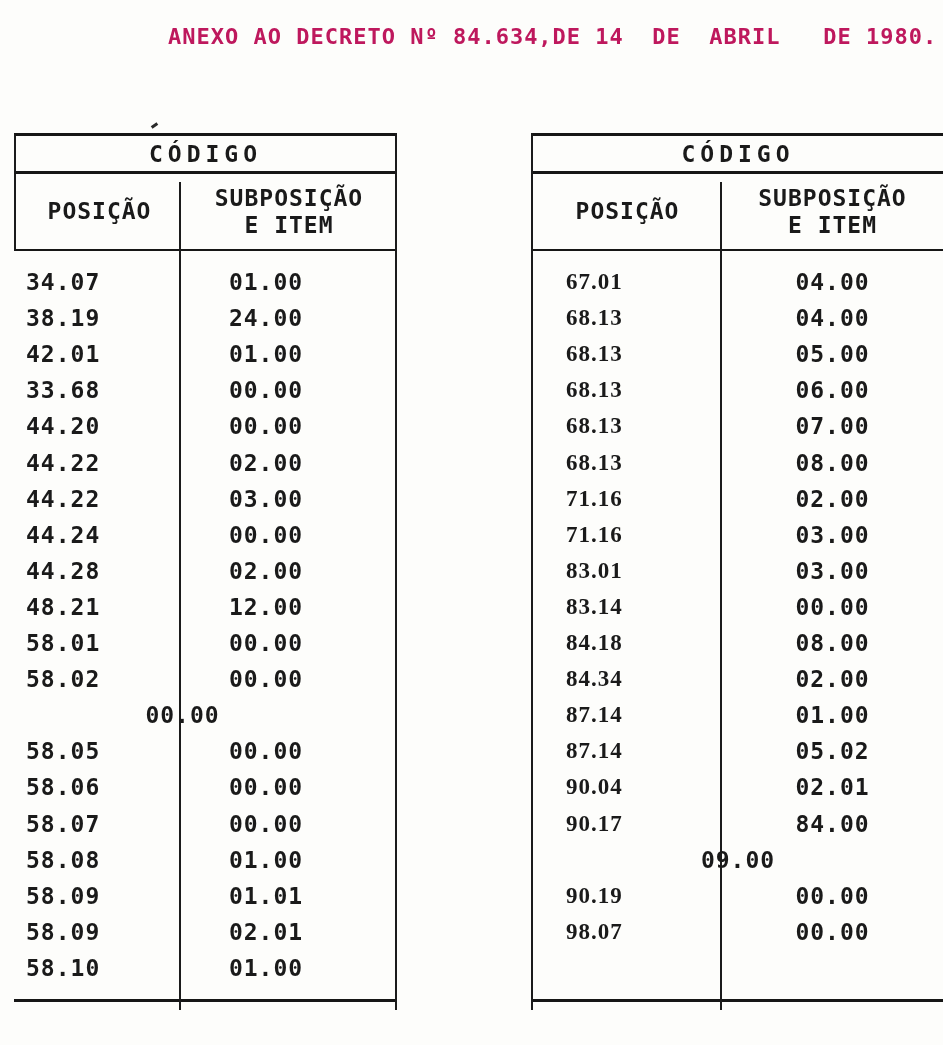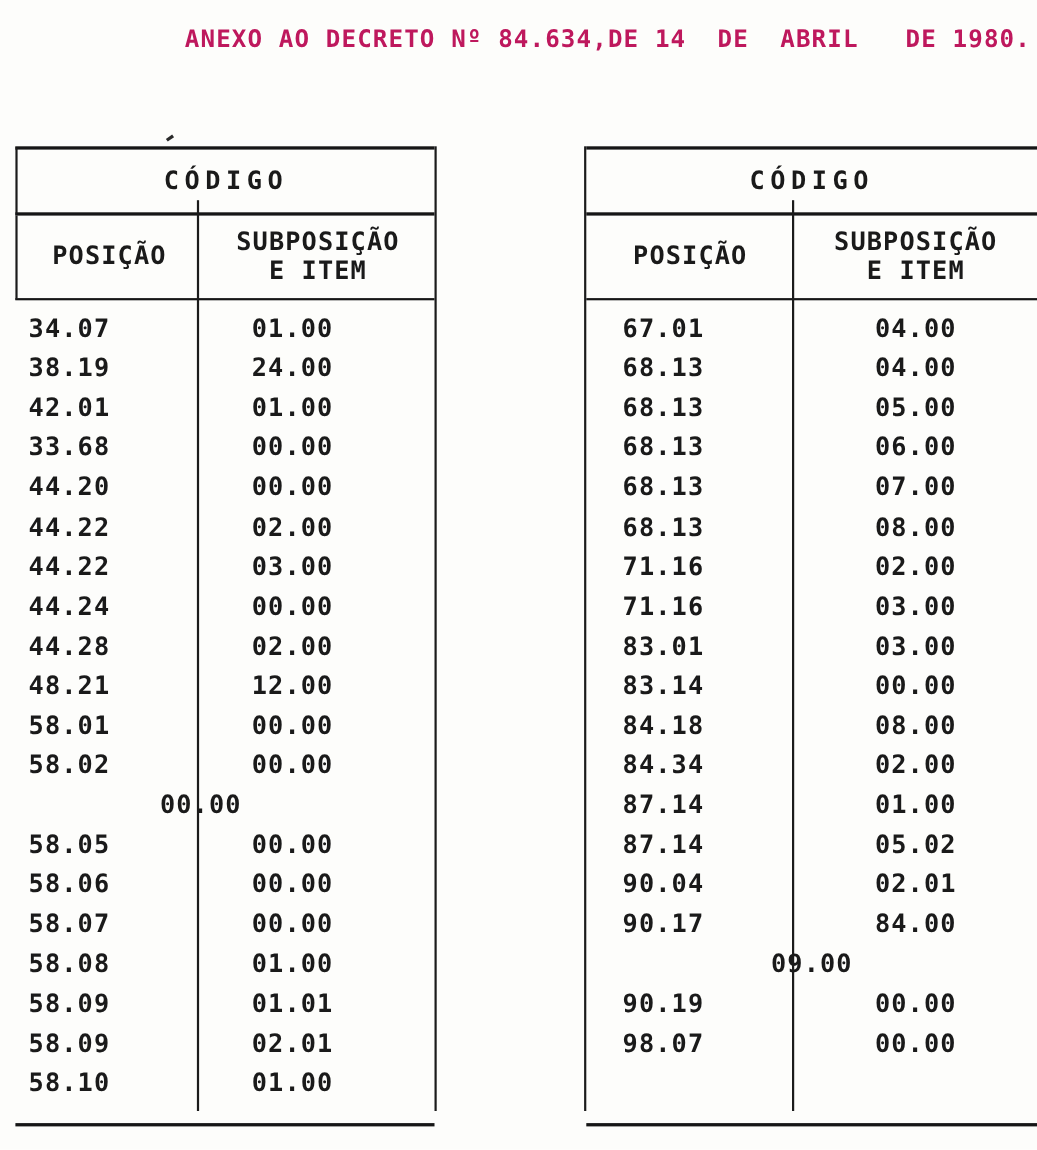--- a/index.html
+++ b/index.html
@@ -30,21 +30,21 @@
   .dtable{
     position:absolute;
     top:133px;
     box-sizing:border-box;
     height:877px;
   }
   .t-left{ left:14px; width:383px; border-right:2px solid #1b1b1b; }
   .t-right{ left:531px; width:412px; border-left:2px solid #1b1b1b; }
   .codigo-row{
     box-sizing:border-box;
-    height:63px;
+    height:41px;
     border-top:3px solid #161616;
     border-bottom:3px solid #161616;
     display:flex;align-items:center;justify-content:center;
     font-size:23px;font-weight:bold;
     letter-spacing:5px;
   }
   .t-left .codigo-row{ border-left:2px solid #1b1b1b; }
   .header-row{
     box-sizing:border-box;
     height:77px;
@@ -64,27 +64,27 @@
   .hc2{ flex:1; }
   .tbody{
     box-sizing:border-box;
     position:relative;
     height:751px;
     border-bottom:3px solid #161616;
     padding-top:8px;
   }
   .row{
     height:36.1px;
-    display:flex;align-items:center;
+    display:flex;align-items:flex-end;
     font-size:23px;font-weight:bold;
     letter-spacing:1px;
   }
   .c1{ box-sizing:border-box; }
   .t-left .c1{ width:167px; padding-left:12px; }
-  .t-right .c1{ width:189px; padding-left:33px; }
+  .t-right .c1{ width:189px; padding-left:33px;font-family:Liberation Serif, serif; }
   .c2{ flex:1; text-align:center; }
   .t-left .c2{ padding-right:44px; }
   .vdiv{
     position:absolute;
     top:49px;bottom:0;
     width:2px;
     background:#1b1b1b;
   }
   .t-left .vdiv{ left:165px; }
   .t-right .vdiv{ left:187px; }

